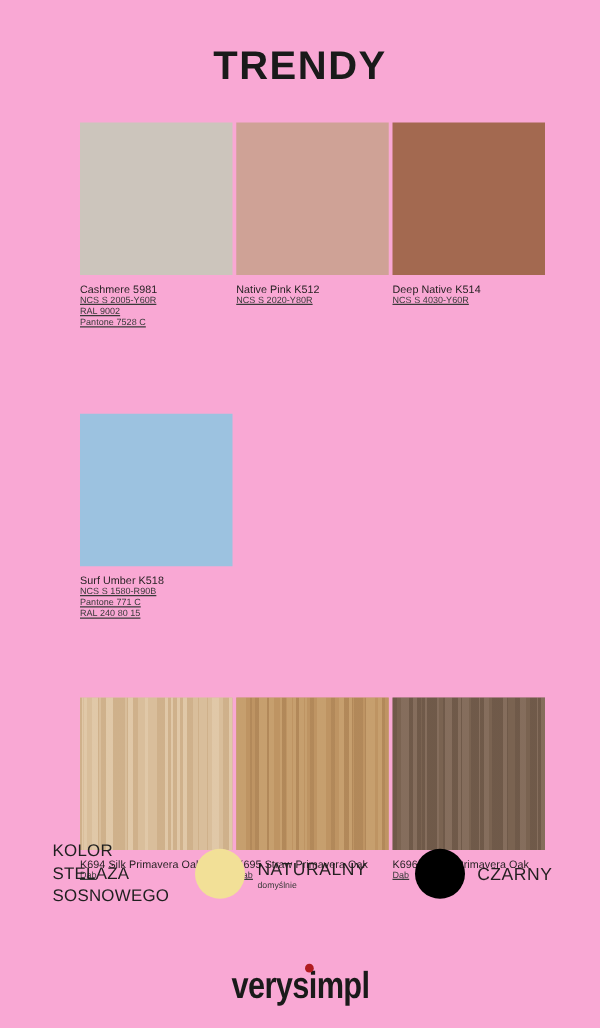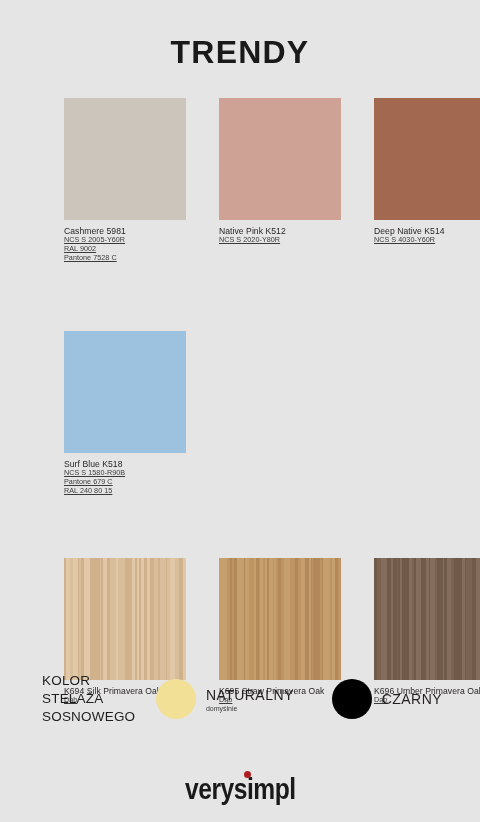--- a/index.html
+++ b/index.html
@@ -14,21 +14,21 @@
     font-family: "Liberation Sans", sans-serif;
     color: #231f20;
     position: relative;
     overflow: hidden;
   }
 
   .page {
     width: 480px;
     height: 822px;
     position: relative;
-    background: #e5e5e5;
+    background: #f9a8d4;
   }
 
   
   .title {
     position: absolute;
     top: 34px;
     left: 0;
     width: 480px;
     text-align: center;
     font-size: 32px;
@@ -41,21 +41,21 @@
   
   .grid {
     position: absolute;
     top: 98px;
     left: 40px;
     width: 404px;
   }
 
   .row {
     display: flex;
-    gap: 33px;
+    gap: 3px;
     margin-bottom: 0;
     padding-left: 24px;
   }
 
   .cell {
     width: 122px;
   }
 
   .swatch {
     width: 122px;
@@ -219,23 +219,23 @@
 
     </div>
 
     <div class="row-gap"></div>
 
     <div class="row">
 
       <div class="cell">
         <div class="swatch" style="background-color: rgb(156, 194, 224);"></div>
         <div class="label">
-          <div class="name">Surf Blue K518</div>
+          <div class="name">Surf Umber K518</div>
           <div class="code">NCS S 1580-R90B</div>
-          <div class="code">Pantone 679 C</div>
+          <div class="code">Pantone 771 C</div>
           <div class="code">RAL 240 80 15</div>
         </div>
       </div>
 
 
 
     </div>
 
     <div class="row-gap-wood"></div>
 

